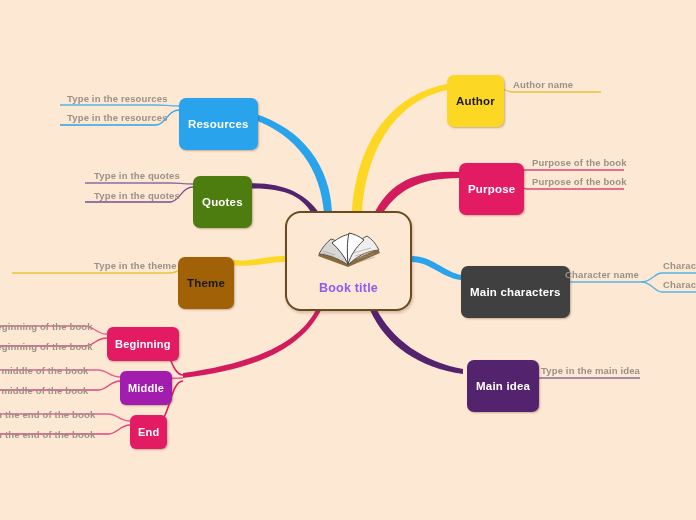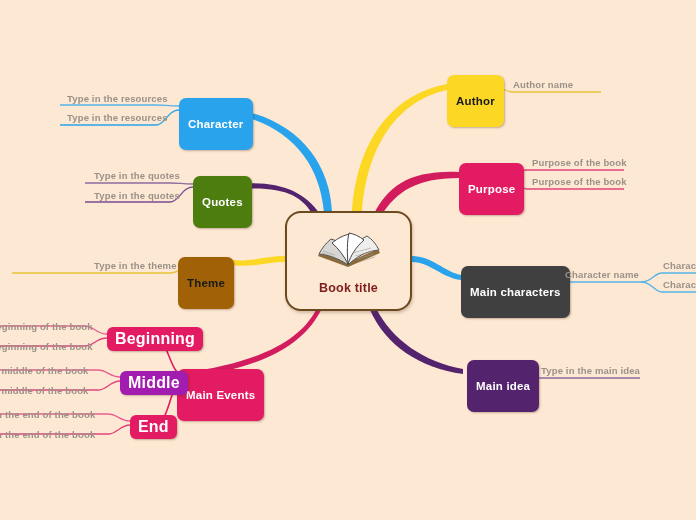--- a/index.html
+++ b/index.html
@@ -26,21 +26,21 @@
     font-weight: bold;
     letter-spacing: .2px;
     white-space: nowrap;
     display: flex;
     align-items: center;
     justify-content: center;
     box-shadow: 1px 1px 2px rgba(90,50,30,.33);
     z-index: 5;
   }
   .node.lvl1 { font-size: 11.5px; padding: 20px 9px; }
-  .node.lvl2 { font-size: 16px; padding: 3px 8px; border-radius: 6px; }
+  .node.lvl2 { font-size: 11px; padding: 11px 8px; border-radius: 6px; }
 
   .leaf {
     position: absolute;
     font-size: 9.5px;
     font-weight: bold;
     color: #9a9189;
     letter-spacing: .15px;
     white-space: nowrap;
     z-index: 5;
   }
@@ -56,21 +56,21 @@
     z-index: 6;
     display: flex;
     flex-direction: column;
     align-items: center;
     justify-content: center;
     box-shadow: 1px 2px 3px rgba(90,50,30,.25);
   }
   #root .root-title {
     font-size: 12.5px;
     font-weight: bold;
-    color: #7f1d1d;
+    color: #8b5cf6;
     margin-top: 6px;
     letter-spacing: .2px;
   }
   .book-icon { width: 74px; height: 48px; display:block; }
 </style>
 </head>
 <body>
 
 <div id="canvas">
 
@@ -147,27 +147,26 @@
   </div>
 
   <div class="node lvl1" style="left:447px; top:75px; background:#fcd723; color:#1a1a1a;">Author</div>
 
   <div class="node lvl1" style="left:459px; top:163px; background:#e31b62; color:#ffffff;">Purpose</div>
 
   <div class="node lvl1" style="left:461px; top:266px; background:#404040; color:#ffffff;">Main characters</div>
 
   <div class="node lvl1" style="left:467px; top:360px; background:#54236e; color:#ffffff;">Main idea</div>
 
-  <div class="node lvl1" style="left:177px; top:369px; background:#e31b62; color:#ffffff;">Main Events</div>
 
   <div class="node lvl1" style="left:178px; top:257px; background:#a16207; color:#1a1a1a;">Theme</div>
 
   <div class="node lvl1" style="left:193px; top:176px; background:#4d7c0f; color:#ffffff;">Quotes</div>
 
-  <div class="node lvl1" style="left:179px; top:98px; background:#29a3ec; color:#ffffff;">Character</div>
+  <div class="node lvl1" style="left:179px; top:98px; background:#29a3ec; color:#ffffff;">Resources</div>
 
   <div class="node lvl2" style="left:107px; top:327px; background:#e31b62; color:#ffffff;">Beginning</div>
 
   <div class="node lvl2" style="left:120px; top:371px; background:#a21caf; color:#ffffff;">Middle</div>
 
   <div class="node lvl2" style="left:130px; top:415px; background:#e31b62; color:#ffffff;">End</div>
 
   <div class="leaf" style="left:513px; top:79px;">Author name</div>
 
   <div class="leaf" style="left:532px; top:157px;">Purpose of the book</div>

